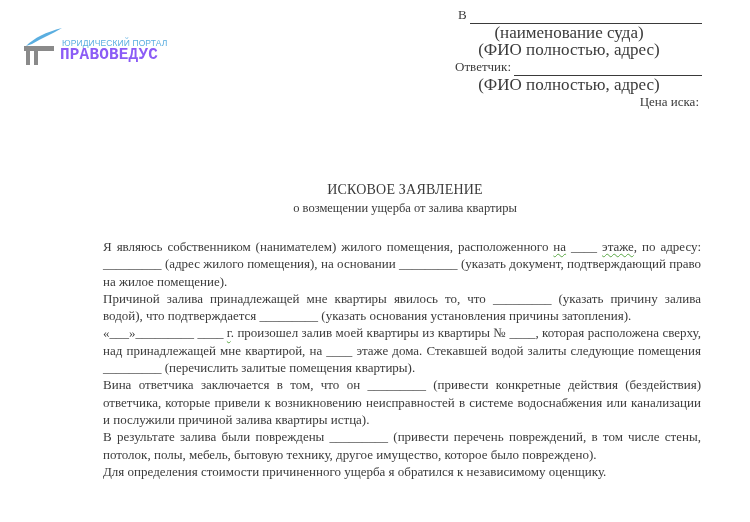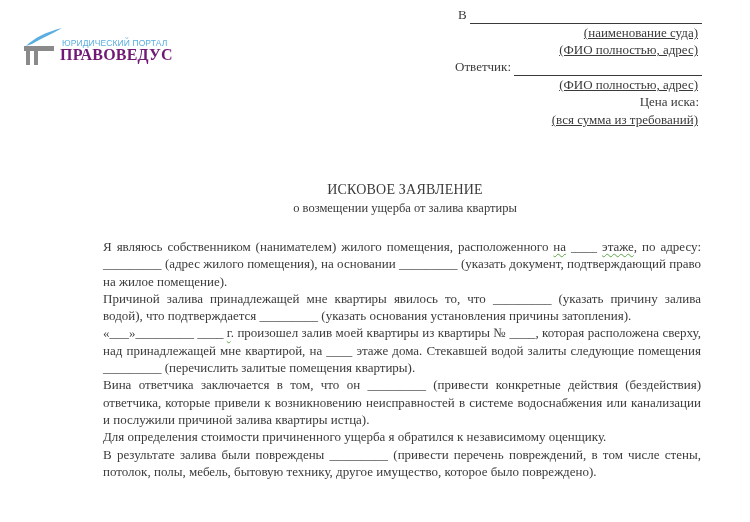--- a/index.html
+++ b/index.html
@@ -1,29 +1,29 @@
 <!DOCTYPE html>
 <html><head>
 <meta charset="utf-8">
 <style>
   html, body { margin:0; padding:0; background:#ffffff; }
   body { width:750px; height:522px; position:relative; overflow:hidden;
          font-family:"Liberation Serif","DejaVu Serif",serif; color:#3a3a3a; }
   .logo { position:absolute; left:22px; top:24px; width:160px; height:42px; }
   .logo-sub { position:absolute; left:40px; top:14px; font-family:"Liberation Sans","DejaVu Sans",sans-serif;
               font-size:8.5px; color:#5aaee0; letter-spacing:0.1px; white-space:nowrap; }
-  .logo-main { position:absolute; left:38px; top:22px; font-family:Liberation Serif, serif;
-               font-size:16px; font-weight:bold; color:#701a75; letter-spacing:0.2px; white-space:nowrap; }
+  .logo-main { position:absolute; left:38px; top:22px; font-family:Liberation Mono, monospace;
+               font-size:16px; font-weight:bold; color:#8b5cf6; letter-spacing:0.2px; white-space:nowrap; }
   .logo-svg { position:absolute; left:0; top:0; }
 
   .header-block { position:absolute; left:440px; top:6px; width:262px; font-size:13px; line-height:18px; }
   .hdr-row { display:flex; align-items:flex-end; height:18px; }
   .hdr-label { white-space:nowrap; padding-right:3px; }
   .hdr-line { flex:1; border-bottom:1px solid #3a3a3a; height:13px; }
-  .hdr-hint { text-align:right; height:17px; font-size:13px; padding-right:4px;text-decoration:underline; }
+  .hdr-hint { text-align:center; height:17px; font-size:17px; padding-right:4px; }
 
   .title { position:absolute; left:0; width:810px; top:182px; text-align:center; font-size:14px; letter-spacing:0.2px; }
   .subtitle { position:absolute; left:0; width:810px; top:201px; text-align:center; font-size:12.5px; }
 
   .body-text { position:absolute; left:103px; top:238px; width:598px; font-size:13px; line-height:17.3px;
                text-align:justify; }
   .body-text p { margin:0; }
   .squig { text-decoration: underline wavy #5aa845; text-decoration-thickness:1px; text-underline-offset:2px; }
 </style>
 </head>
@@ -49,26 +49,25 @@
   <div class="hdr-hint">(ФИО полностью, адрес)</div>
   <div class="hdr-row" style="padding-left:15px;">
     <span class="hdr-label">Ответчик:</span>
     <span class="hdr-line"></span>
   </div>
   <div class="hdr-hint">(ФИО полностью, адрес)</div>
   <div class="hdr-row" style="padding-left:12px;flex-direction:column;">
     <span class="hdr-label">Цена иска:</span>
     <span class="hdr-line"></span>
   </div>
-  <div class="hdr-hint">(вся сумма из требований)</div>
 </div>
 
 <div class="title">ИСКОВОЕ ЗАЯВЛЕНИЕ</div>
 <div class="subtitle">о возмещении ущерба от залива квартиры</div>
 
 <div class="body-text">
   <p><span>Я являюсь собственником (нанимателем) жилого помещения, расположенного </span><span class="squig">на</span><span> ____ </span><span class="squig">этаже</span><span>, по адресу: _________ (адрес жилого помещения), на основании _________ (указать документ, подтверждающий право на жилое помещение).</span></p>
   <p>Причиной залива принадлежащей мне квартиры явилось то, что _________ (указать причину залива водой), что подтверждается _________ (указать основания установления причины затопления).</p>
   <p><span>«___»_________ ____ </span><span class="squig">г</span><span>. произошел залив моей квартиры из квартиры № ____, которая расположена сверху, над принадлежащей мне квартирой, на ____ этаже дома. Стекавшей водой залиты следующие помещения _________ (перечислить залитые помещения квартиры).</span></p>
   <p>Вина ответчика заключается в том, что он _________ (привести конкретные действия (бездействия) ответчика, которые привели к возникновению неисправностей в системе водоснабжения или канализации и послужили причиной залива квартиры истца).</p>
+  <p>В результате залива были повреждены _________ (привести перечень повреждений, в том числе стены, потолок, полы, мебель, бытовую технику, другое имущество, которое было повреждено).</p>
   <p>Для определения стоимости причиненного ущерба я обратился к независимому оценщику.</p>
-  <p>В результате залива были повреждены _________ (привести перечень повреждений, в том числе стены, потолок, полы, мебель, бытовую технику, другое имущество, которое было повреждено).</p>
 </div>
 
 </body></html>

